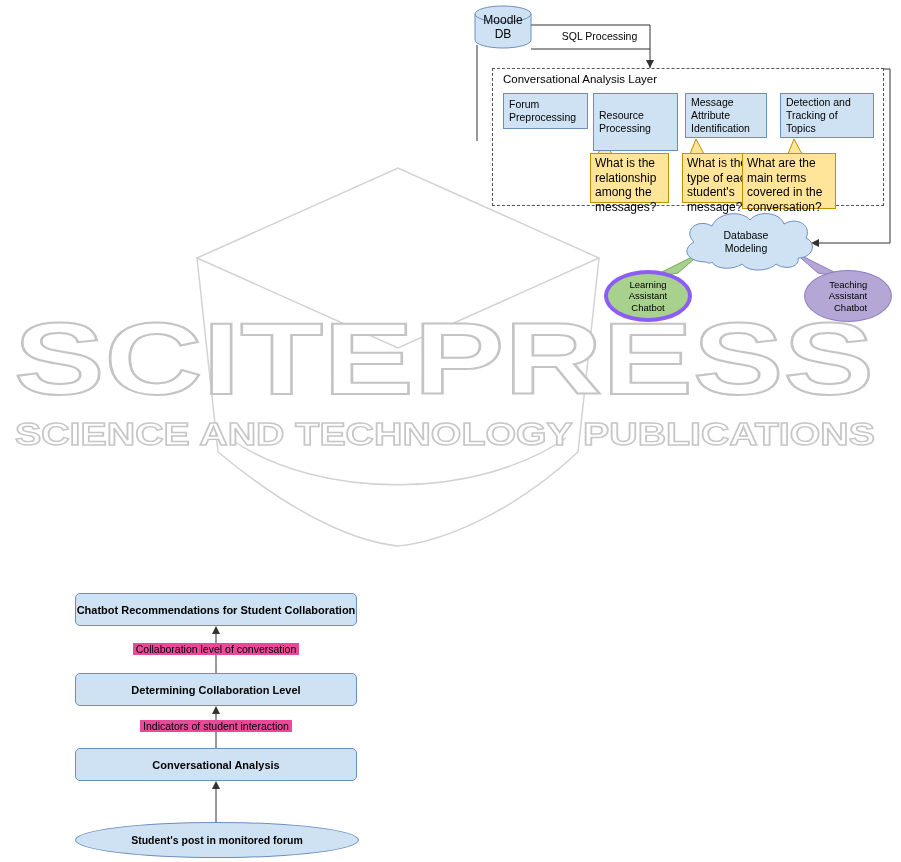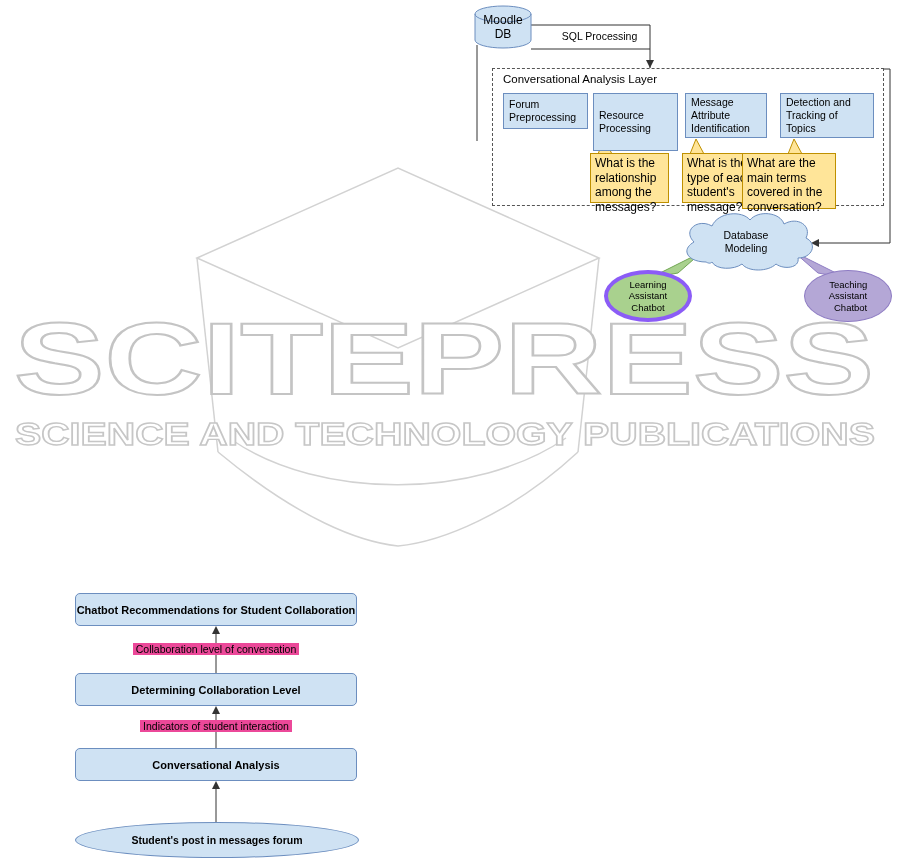--- a/index.html
+++ b/index.html
@@ -169,15 +169,15 @@
 
   <div class="flow-box" style="top:673px;">Determining Collaboration Level</div>
 
   <div class="arrow-label" style="top:720px;">
     <span>Indicators of student interaction</span>
   </div>
 
   <div class="flow-box" style="top:748px;">Conversational Analysis</div>
 
 
-  <div class="flow-ellipse">Student's post in messages forum</div>
+  <div class="flow-ellipse">Student's post in monitored forum</div>
 
 </div>
 
 </body></html>

